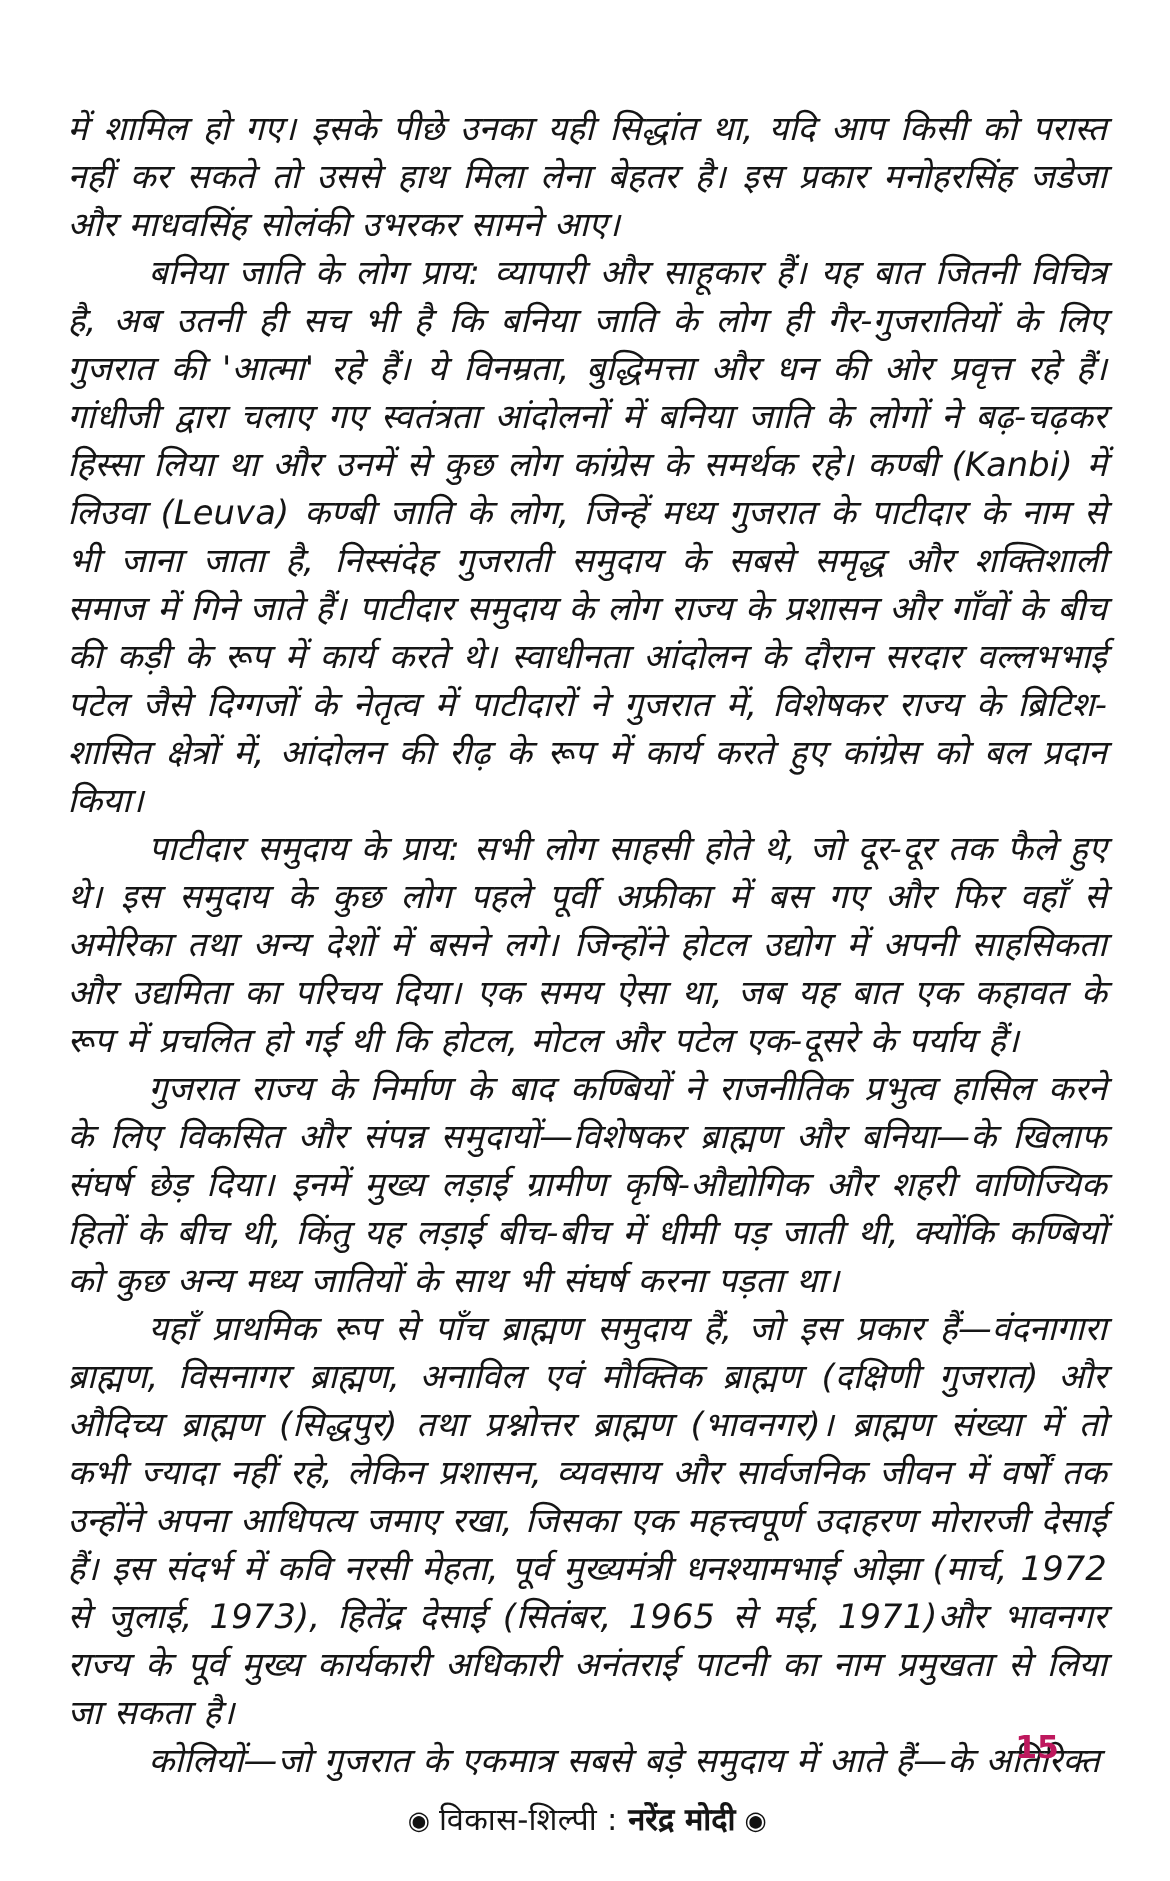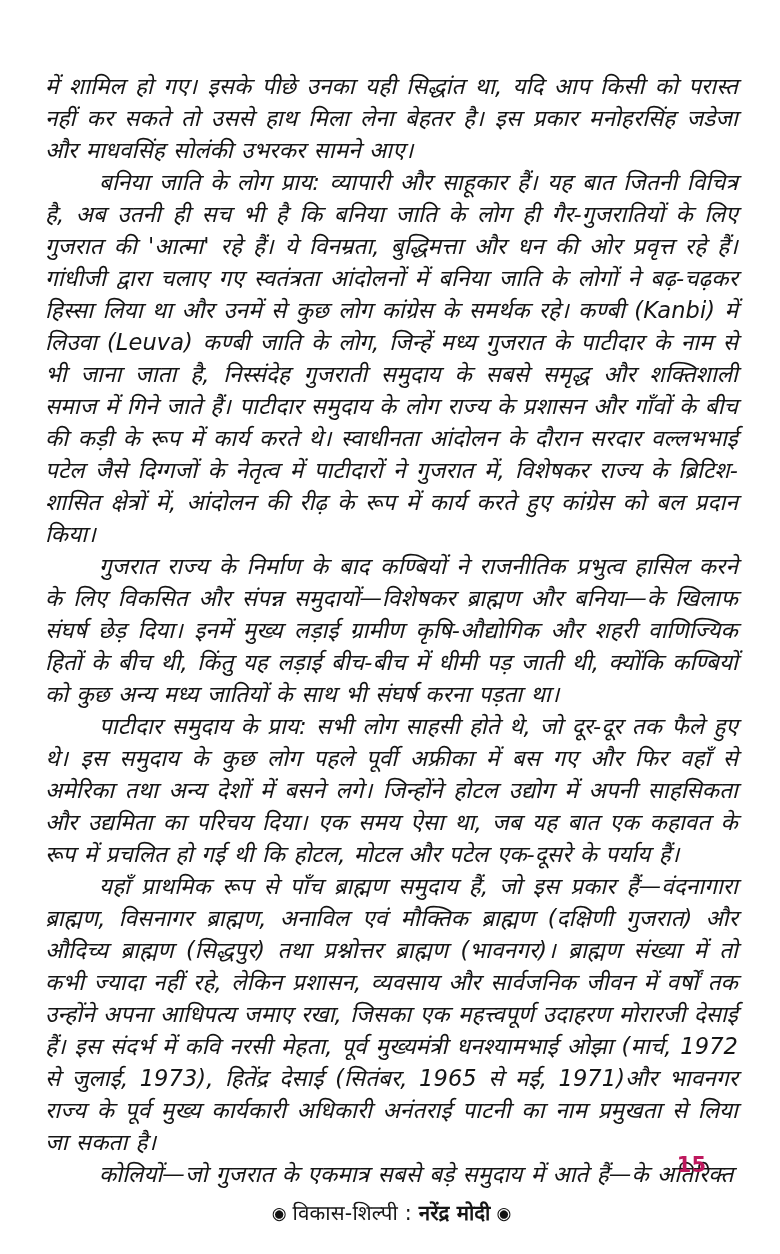--- a/index.html
+++ b/index.html
@@ -82,22 +82,22 @@
   }
 </style>
 </head>
 <body>
 
 <div class="page">
 
   <div class="body-text">
     <p class="para">में शामिल हो गए। इसके पीछे उनका यही सिद्धांत था, यदि आप किसी को परास्त नहीं कर सकते तो उससे हाथ मिला लेना बेहतर है। इस प्रकार मनोहरसिंह जडेजा और माधवसिंह सोलंकी उभरकर सामने आए।</p>
     <p class="para indent">बनिया जाति के लोग प्राय: व्यापारी और साहूकार हैं। यह बात जितनी विचित्र है, अब उतनी ही सच भी है कि बनिया जाति के लोग ही गैर-गुजरातियों के लिए गुजरात की 'आत्मा' रहे हैं। ये विनम्रता, बुद्धिमत्ता और धन की ओर प्रवृत्त रहे हैं। गांधीजी द्वारा चलाए गए स्वतंत्रता आंदोलनों में बनिया जाति के लोगों ने बढ़-चढ़कर हिस्सा लिया था और उनमें से कुछ लोग कांग्रेस के समर्थक रहे। कण्बी (Kanbi) में लिउवा (Leuva) कण्बी जाति के लोग, जिन्हें मध्य गुजरात के पाटीदार के नाम से भी जाना जाता है, निस्संदेह गुजराती समुदाय के सबसे समृद्ध और शक्तिशाली समाज में गिने जाते हैं। पाटीदार समुदाय के लोग राज्य के प्रशासन और गाँवों के बीच की कड़ी के रूप में कार्य करते थे। स्वाधीनता आंदोलन के दौरान सरदार वल्लभभाई पटेल जैसे दिग्गजों के नेतृत्व में पाटीदारों ने गुजरात में, विशेषकर राज्य के ब्रिटिश-शासित क्षेत्रों में, आंदोलन की रीढ़ के रूप में कार्य करते हुए कांग्रेस को बल प्रदान किया।</p>
+    <p class="para indent">पाटीदार समुदाय के प्राय: सभी लोग साहसी होते थे, जो दूर-दूर तक फैले हुए थे। इस समुदाय के कुछ लोग पहले पूर्वी अफ्रीका में बस गए और फिर वहाँ से अमेरिका तथा अन्य देशों में बसने लगे। जिन्होंने होटल उद्योग में अपनी साहसिकता और उद्यमिता का परिचय दिया। एक समय ऐसा था, जब यह बात एक कहावत के रूप में प्रचलित हो गई थी कि होटल, मोटल और पटेल एक-दूसरे के पर्याय हैं।</p>
     <p class="para indent">गुजरात राज्य के निर्माण के बाद कण्बियों ने राजनीतिक प्रभुत्व हासिल करने के लिए विकसित और संपन्न समुदायों—विशेषकर ब्राह्मण और बनिया—के खिलाफ संघर्ष छेड़ दिया। इनमें मुख्य लड़ाई ग्रामीण कृषि-औद्योगिक और शहरी वाणिज्यिक हितों के बीच थी, किंतु यह लड़ाई बीच-बीच में धीमी पड़ जाती थी, क्योंकि कण्बियों को कुछ अन्य मध्य जातियों के साथ भी संघर्ष करना पड़ता था।</p>
-    <p class="para indent">पाटीदार समुदाय के प्राय: सभी लोग साहसी होते थे, जो दूर-दूर तक फैले हुए थे। इस समुदाय के कुछ लोग पहले पूर्वी अफ्रीका में बस गए और फिर वहाँ से अमेरिका तथा अन्य देशों में बसने लगे। जिन्होंने होटल उद्योग में अपनी साहसिकता और उद्यमिता का परिचय दिया। एक समय ऐसा था, जब यह बात एक कहावत के रूप में प्रचलित हो गई थी कि होटल, मोटल और पटेल एक-दूसरे के पर्याय हैं।</p>
     <p class="para indent">यहाँ प्राथमिक रूप से पाँच ब्राह्मण समुदाय हैं, जो इस प्रकार हैं—वंदनागारा ब्राह्मण, विसनागर ब्राह्मण, अनाविल एवं मौक्तिक ब्राह्मण (दक्षिणी गुजरात) और औदिच्य ब्राह्मण (सिद्धपुर) तथा प्रश्नोत्तर ब्राह्मण (भावनगर)। ब्राह्मण संख्या में तो कभी ज्यादा नहीं रहे, लेकिन प्रशासन, व्यवसाय और सार्वजनिक जीवन में वर्षों तक उन्होंने अपना आधिपत्य जमाए रखा, जिसका एक महत्त्वपूर्ण उदाहरण मोरारजी देसाई हैं। इस संदर्भ में कवि नरसी मेहता, पूर्व मुख्यमंत्री धनश्यामभाई ओझा (मार्च, 1972 से जुलाई, 1973), हितेंद्र देसाई (सितंबर, 1965 से मई, 1971)और भावनगर राज्य के पूर्व मुख्य कार्यकारी अधिकारी अनंतराई पाटनी का नाम प्रमुखता से लिया जा सकता है।</p>
     <p class="para indent">कोलियों—जो गुजरात के एकमात्र सबसे बड़े समुदाय में आते हैं—के अतिरिक्त</p>
   </div>
 
   <div class="footer">
     <div class="footer-title">
       <span class="orn">◉</span><span class="ft-regular">विकास-शिल्पी :</span><span class="ft-bold">नरेंद्र मोदी</span><span class="orn">◉</span>
     </div>
     <div class="page-number">15</div>
   </div>

